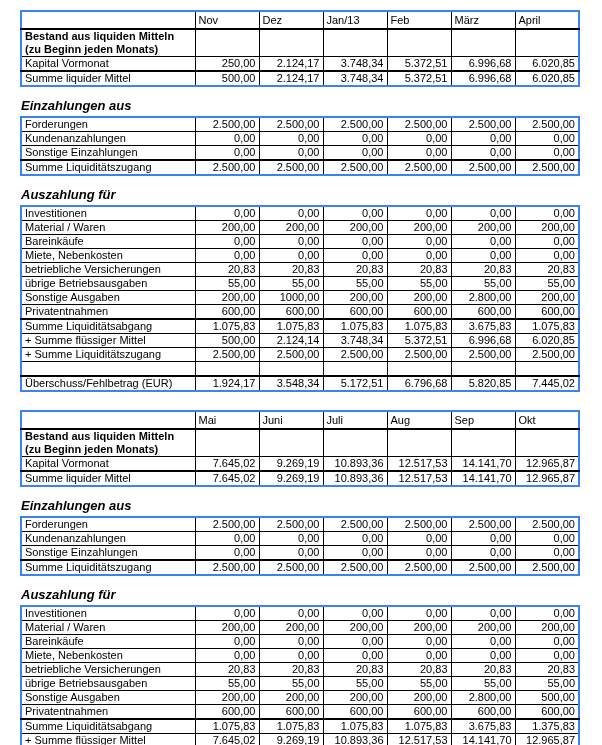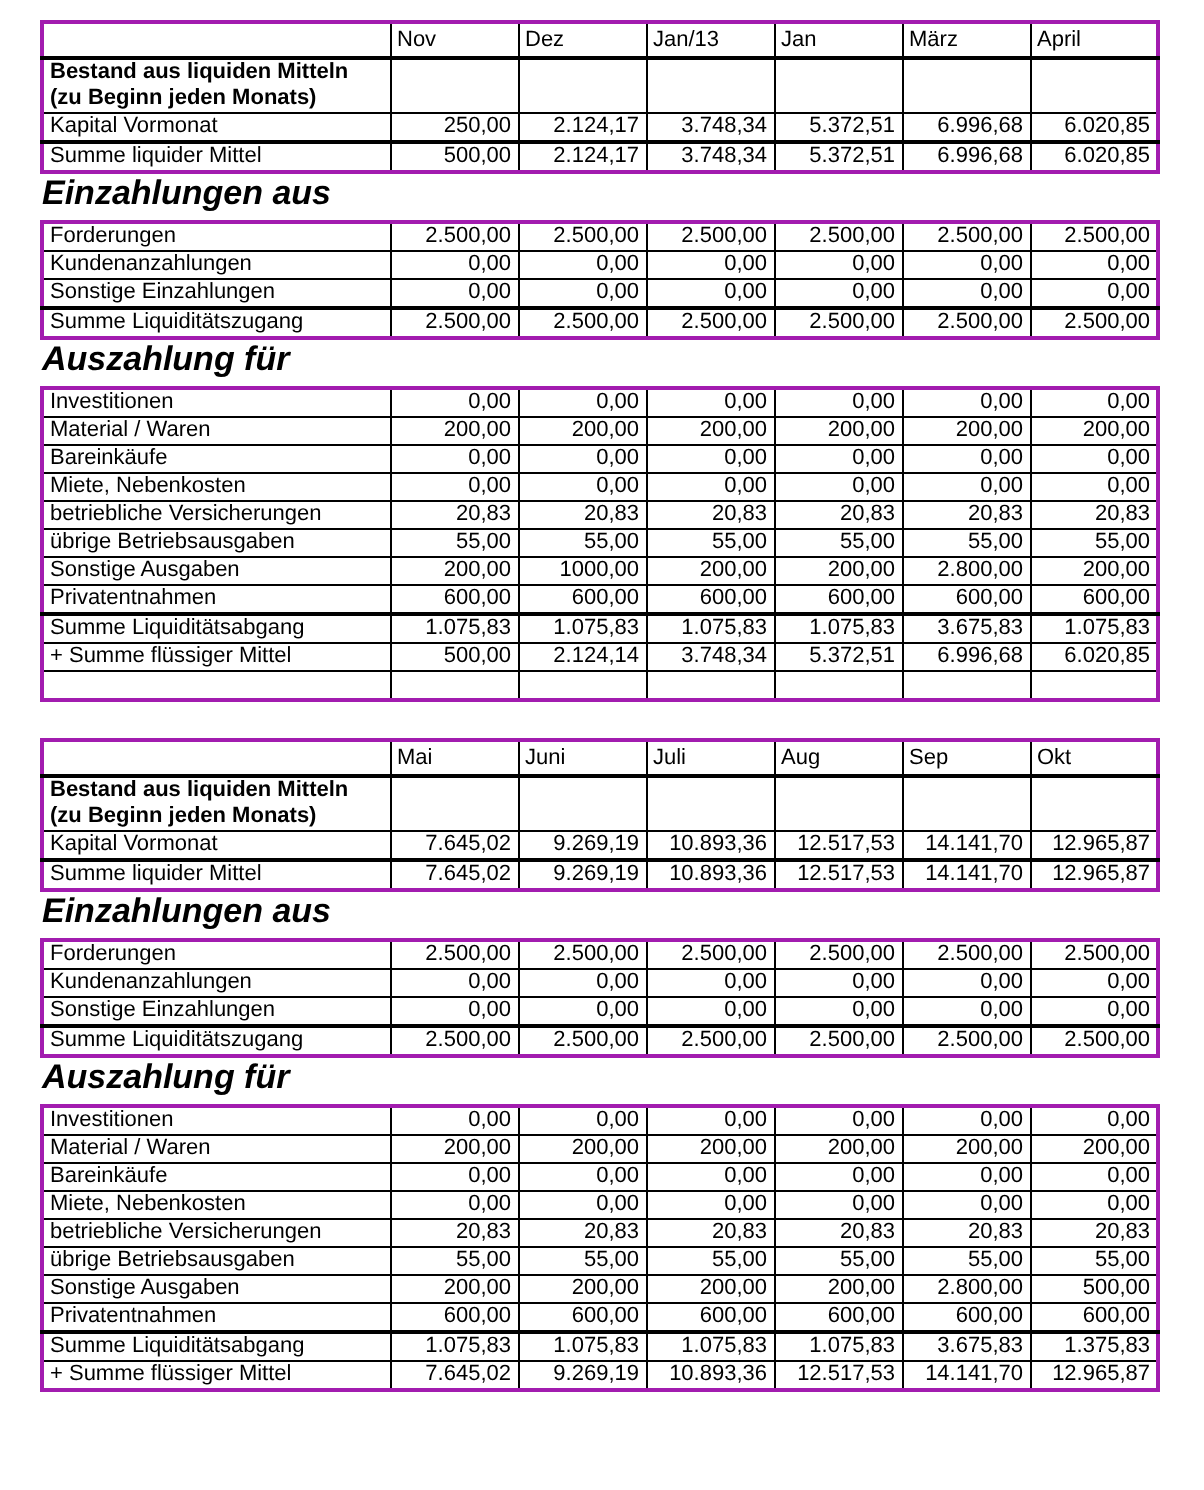--- a/index.html
+++ b/index.html
@@ -16,21 +16,21 @@
     padding: 10px 0 10px 20px;
     background: #ffffff;
   }
   .block + .block {
     margin-top: 18px;
   }
   table.tbl {
     border-collapse: collapse;
     table-layout: fixed;
     width: 558px;
-    border: 2px solid #a21caf;
+    border: 2px solid #3b82f6;
   }
   table.tbl col.c-label { width: 174px; }
   table.tbl col.c-val   { width: 64px; }
   table.tbl td {
     border: 1px solid #000;
     font-size: 11px;
     line-height: 13px;
     height: 13px;
     padding: 0 3px;
     overflow: hidden;
@@ -40,24 +40,24 @@
   table.tbl tr.head td {
     height: 16px;
     line-height: 16px;
   }
   table.tbl td.val { text-align: right; }
   table.tbl tr.bold td { font-weight: normal; }
   table.tbl tr.thick-top td { border-top: 2px solid #000; }
   table.tbl td .l1 { font-weight: bold; }
   table.tbl td .l2 { font-weight: bold; }
   .sec-title {
-    font-size: 17px;
+    font-size: 13px;
     font-weight: bold;
     font-style: italic;
-    margin: 0 0 3px 1px;
+    margin: 11px 0 3px 1px;
   }
 </style>
 </head>
 <body>
 
 <div class="page">
 
   <section class="block">
     <table class="tbl">
         <colgroup>
@@ -68,21 +68,21 @@
           <col class="c-val">
           <col class="c-val">
           <col class="c-val">
         </colgroup>
         <tbody>
           <tr class="head">
             <td class="label"></td>
             <td>Nov</td>
             <td>Dez</td>
             <td>Jan/13</td>
-            <td>Jan</td>
+            <td>Feb</td>
             <td>März</td>
             <td>April</td>
           </tr>
           <tr class="thick-top">
             <td class="label">
               <div class="l1">Bestand aus liquiden Mitteln</div>
               <div class="l2">(zu Beginn jeden Monats)</div>
             </td>
             <td class="val"></td>
             <td class="val"></td>
@@ -257,27 +257,45 @@
           <tr class="">
             <td class="label">+ Summe flüssiger Mittel</td>
             <td class="val">500,00</td>
             <td class="val">2.124,14</td>
             <td class="val">3.748,34</td>
             <td class="val">5.372,51</td>
             <td class="val">6.996,68</td>
             <td class="val">6.020,85</td>
           </tr>
           <tr class="">
+            <td class="label">+ Summe Liquiditätszugang</td>
+            <td class="val">2.500,00</td>
+            <td class="val">2.500,00</td>
+            <td class="val">2.500,00</td>
+            <td class="val">2.500,00</td>
+            <td class="val">2.500,00</td>
+            <td class="val">2.500,00</td>
+          </tr>
+          <tr class="">
             <td class="label"></td>
             <td class="val"></td>
             <td class="val"></td>
             <td class="val"></td>
             <td class="val"></td>
             <td class="val"></td>
             <td class="val"></td>
+          </tr>
+          <tr class="bold thick-top">
+            <td class="label">Überschuss/Fehlbetrag (EUR)</td>
+            <td class="val">1.924,17</td>
+            <td class="val">3.548,34</td>
+            <td class="val">5.172,51</td>
+            <td class="val">6.796,68</td>
+            <td class="val">5.820,85</td>
+            <td class="val">7.445,02</td>
           </tr>
         </tbody>
       </table>
   </section>
 
   <section class="block">
     <table class="tbl">
         <colgroup>
           <col class="c-label">
           <col class="c-val">

